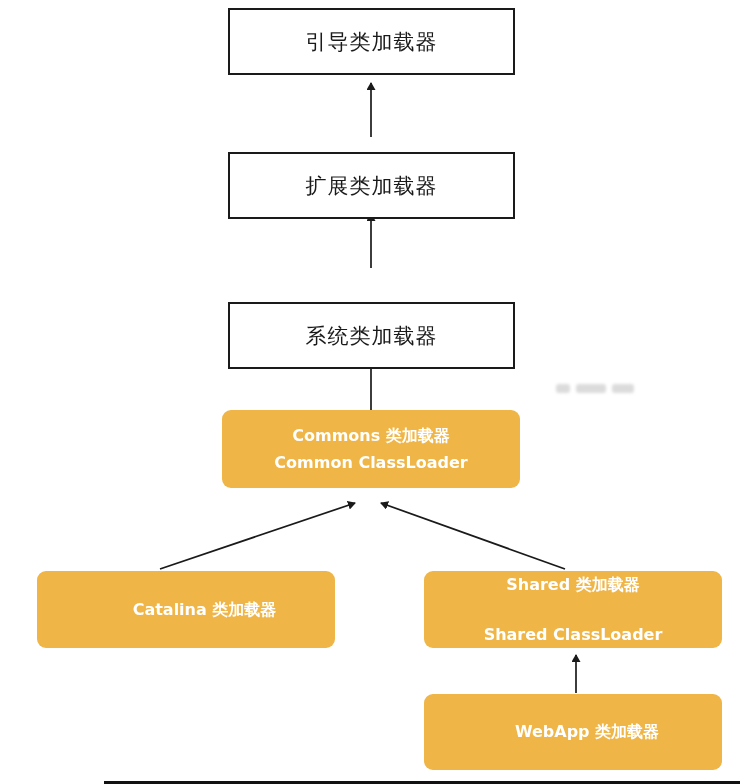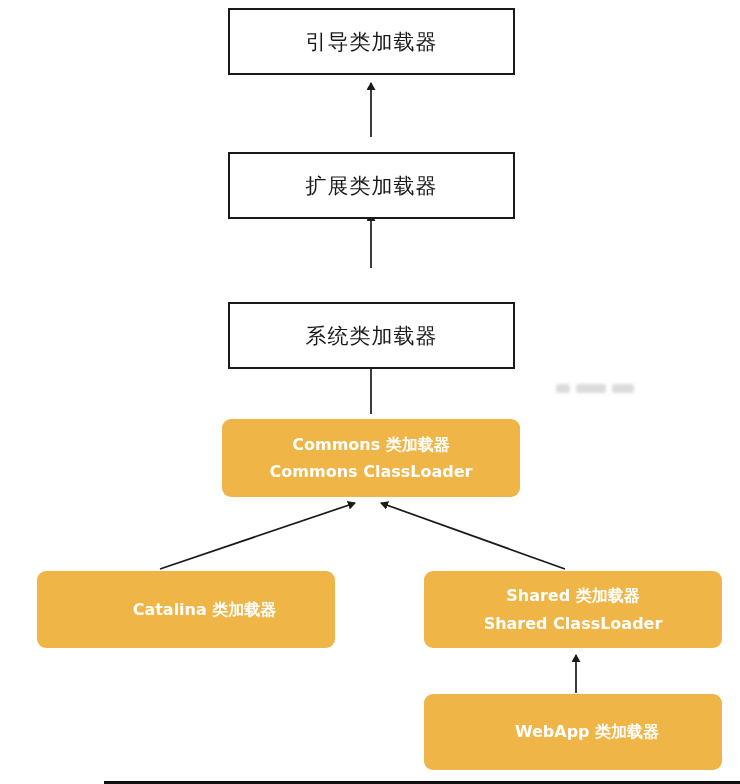--- a/index.html
+++ b/index.html
@@ -102,30 +102,30 @@
   </div>
 
   <div class="node node-plain" style="left:228px; top:152px; width:287px; height:67px;">
     <span>扩展类加载器</span>
   </div>
 
   <div class="node node-plain" style="left:228px; top:272px; width:287px; height:67px;margin-top:30px;">
     <span>系统类加载器</span>
   </div>
 
-  <div class="node node-accent" style="left:222px; top:419px; width:298px; height:78px;">
+  <div class="node node-accent" style="left:222px; top:410px; width:298px; height:78px;">
     <span>Commons 类加载器</span>
-    <span>Commons ClassLoader</span>
+    <span>Common ClassLoader</span>
   </div>
 
   <div class="node node-accent" style="left:37px; top:571px; width:298px; height:77px;padding-left:37px;">
     <span>Catalina 类加载器</span>
   </div>
 
-  <div class="node node-accent" style="left:424px; top:571px; width:298px; height:77px;">
+  <div class="node node-accent" style="left:424px; top:571px; width:298px; height:77px;justify-content:space-between;">
     <span>Shared 类加载器</span>
     <span>Shared ClassLoader</span>
   </div>
 
   <div class="node node-accent" style="left:424px; top:694px; width:298px; height:76px;padding-left:28px;">
     <span>WebApp 类加载器</span>
   </div>
 
   <div class="watermark">
     <span></span>

